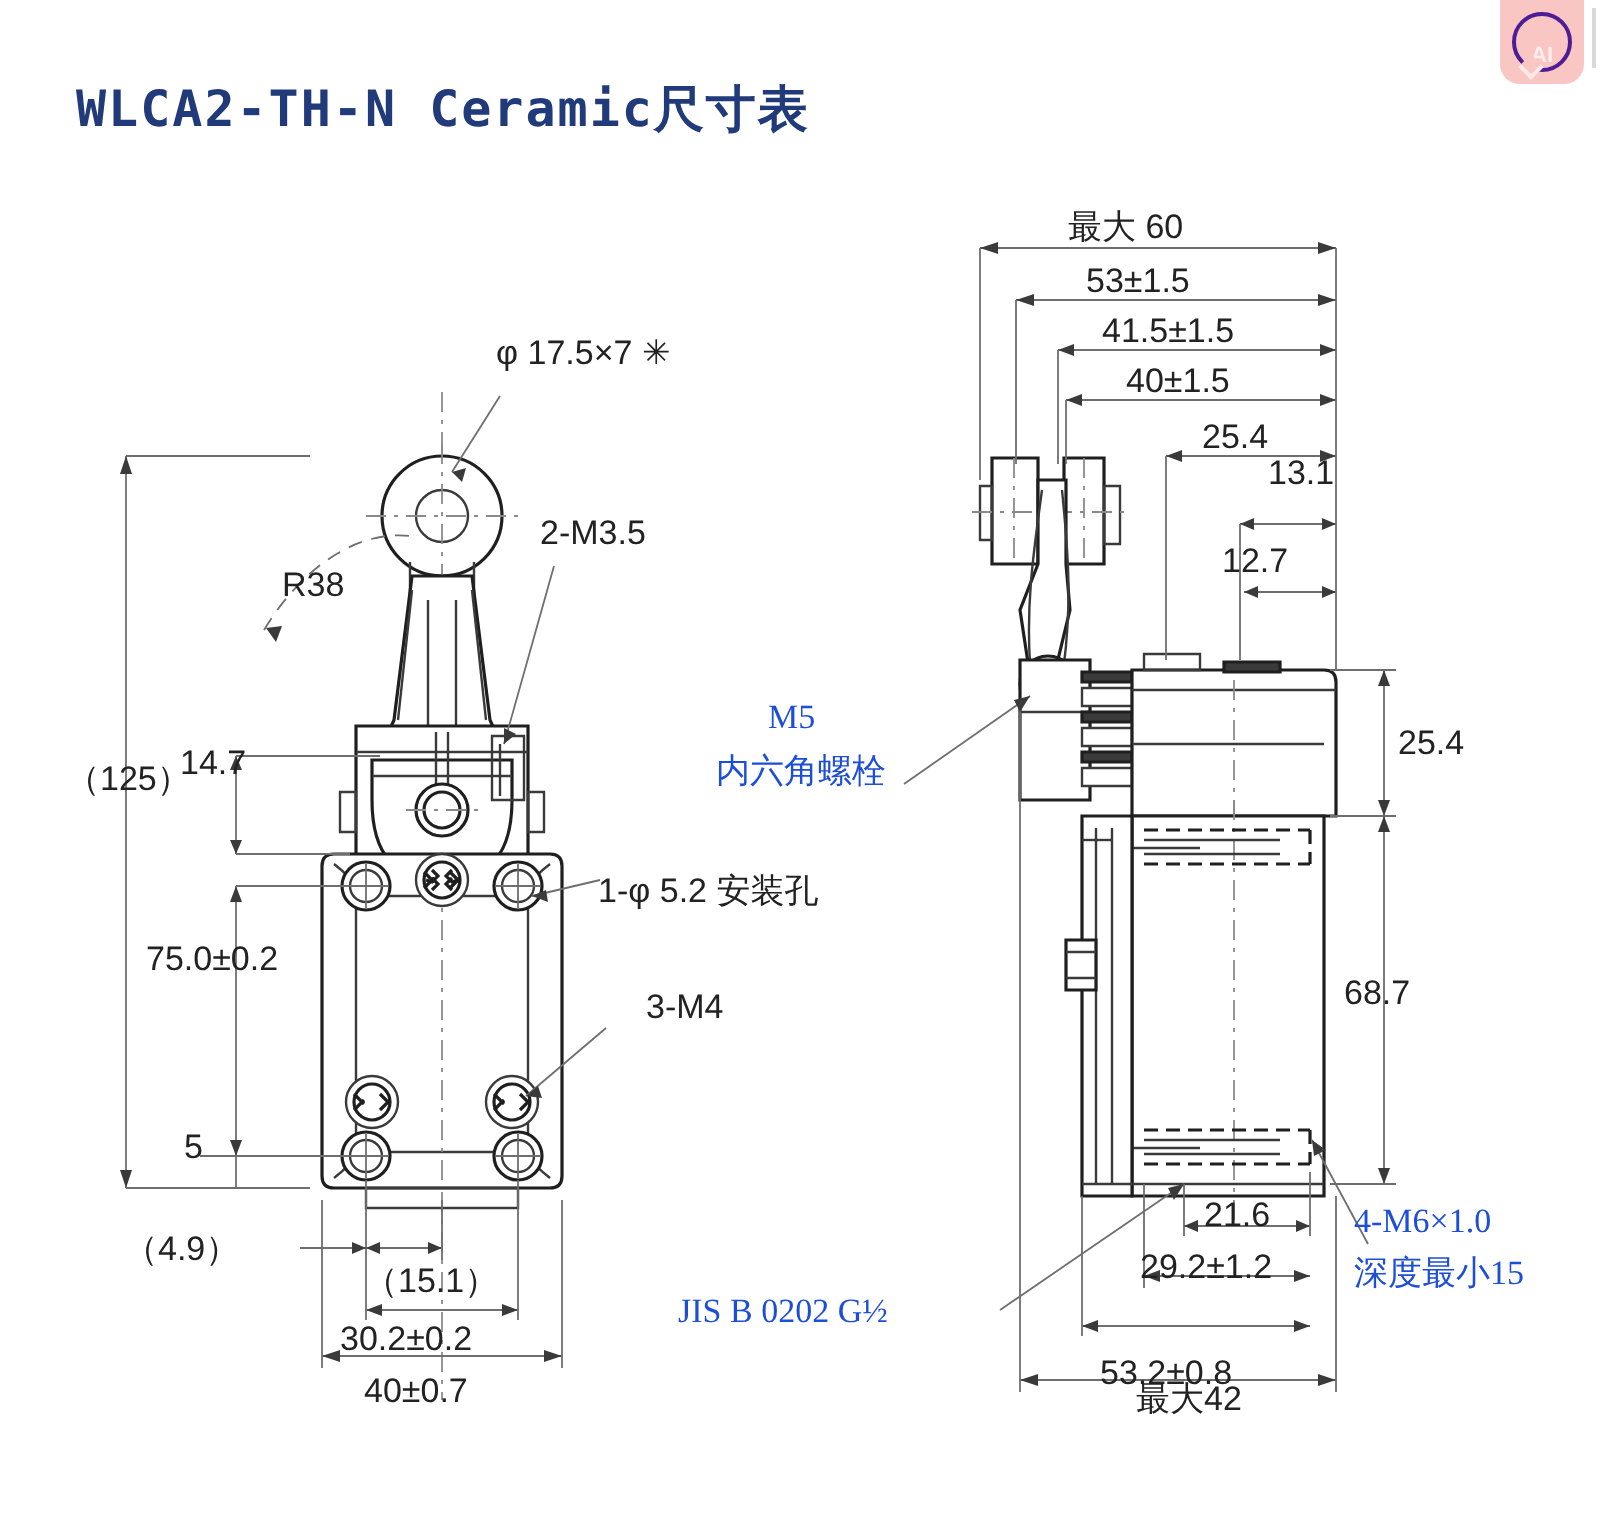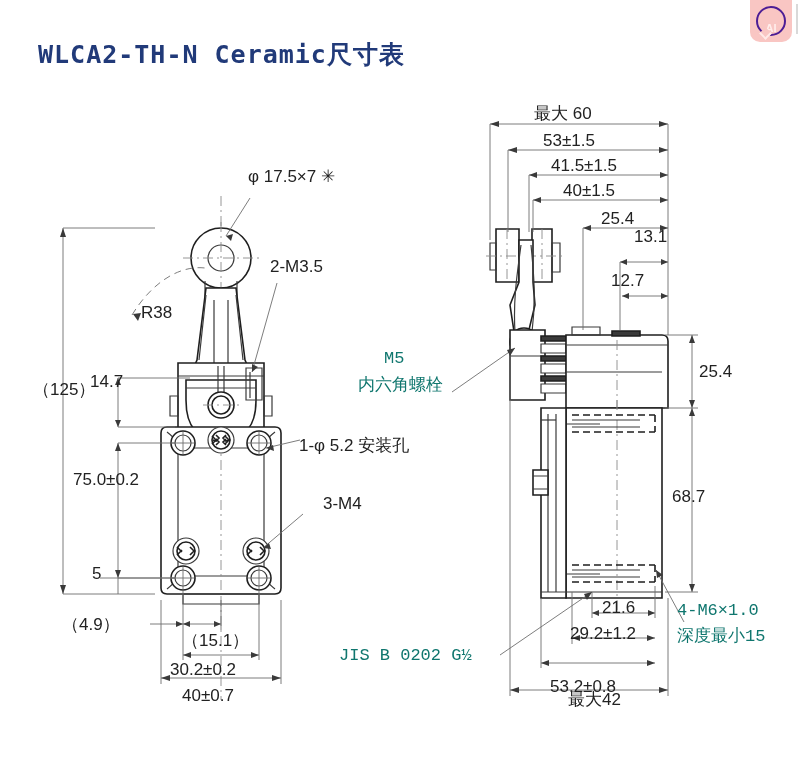--- a/index.html
+++ b/index.html
@@ -39,22 +39,22 @@
     font-size:25px;font-weight:bold;color:#213a79;letter-spacing:1px;
     white-space:nowrap;
   }
 
   
   .dim-text{
     position:absolute;font-size:17px;color:#222;white-space:nowrap;line-height:1;
     font-family:"Liberation Sans","DejaVu Sans",sans-serif;
   }
   .note-text{
-    position:absolute;font-size:17px;color:#0f766e;white-space:nowrap;line-height:1.25;
-    font-family:Liberation Mono, monospace;
+    position:absolute;font-size:17px;color:#1d4ed8;white-space:nowrap;line-height:1.25;
+    font-family:Liberation Serif, serif;
   }
   svg.draw{position:absolute;left:0;top:0;width:800px;height:765px;overflow:visible;}
   svg.draw *{vector-effect:non-scaling-stroke;}
   .ln-h{stroke:#1f1f1f;stroke-width:1.6;fill:none;}        
   .ln-m{stroke:#3a3a3a;stroke-width:1.2;fill:none;}        
   .ln-t{stroke:#6e6e6e;stroke-width:0.9;fill:none;}        
   .ln-c{stroke:#8a8a8a;stroke-width:0.9;fill:none;stroke-dasharray:10 4 2 4;} 
   .ln-d{stroke:#1f1f1f;stroke-width:1.6;fill:none;stroke-dasharray:7 4;}      
   .ln-dd{stroke:#6e6e6e;stroke-width:0.9;fill:none;stroke-dasharray:7 5;}
   .fillw{fill:#ffffff;}
@@ -354,21 +354,21 @@
 
     <path class="ln-t" d="M500 655 L592 592"></path>
     <path class="fillk" d="M592 592 l-8 2 l3 6 z"></path>
 
     <path class="ln-t" d="M684 622 L656 570"></path>
     <path class="fillk" d="M656 570 l1 8 l6 -3 z"></path>
   </g>
 </svg>
 
 <div class="dim-text" style="left:248px;top:168px;">φ 17.5×7 ✳</div>
-<div class="dim-text" style="left:141px;top:284px;margin-top:20px;">R38</div>
+<div class="dim-text" style="left:141px;top:284px;">R38</div>
 <div class="dim-text" style="left:270px;top:258px;">2-M3.5</div>
 <div class="dim-text" style="left:33px;top:381px;">（125）</div>
 <div class="dim-text" style="left:90px;top:373px;">14.7</div>
 <div class="dim-text" style="left:73px;top:471px;">75.0±0.2</div>
 <div class="dim-text" style="left:92px;top:565px;">5</div>
 <div class="dim-text" style="left:62px;top:616px;">（4.9）</div>
 <div class="dim-text" style="left:182px;top:632px;">（15.1）</div>
 <div class="dim-text" style="left:170px;top:661px;">30.2±0.2</div>
 <div class="dim-text" style="left:182px;top:687px;">40±0.7</div>
 <div class="dim-text" style="left:299px;top:437px;">1-φ 5.2 安装孔</div>

